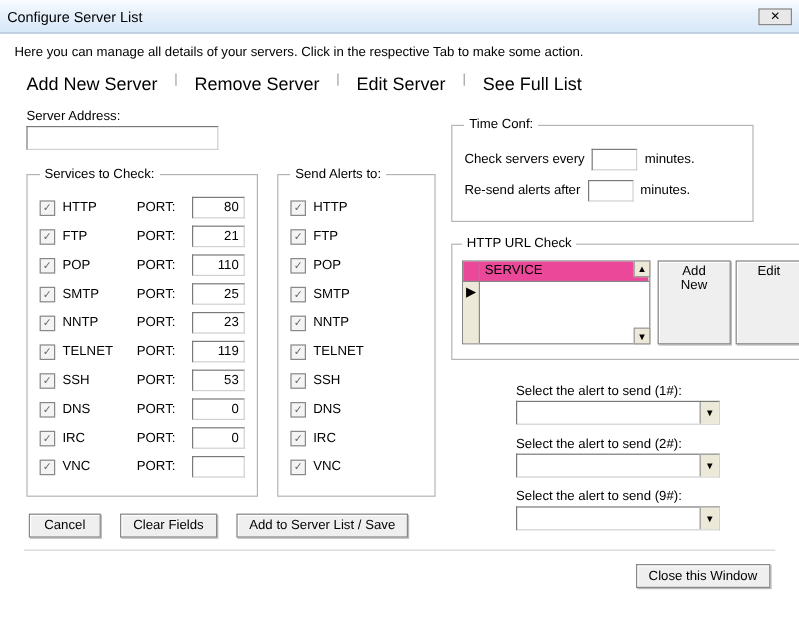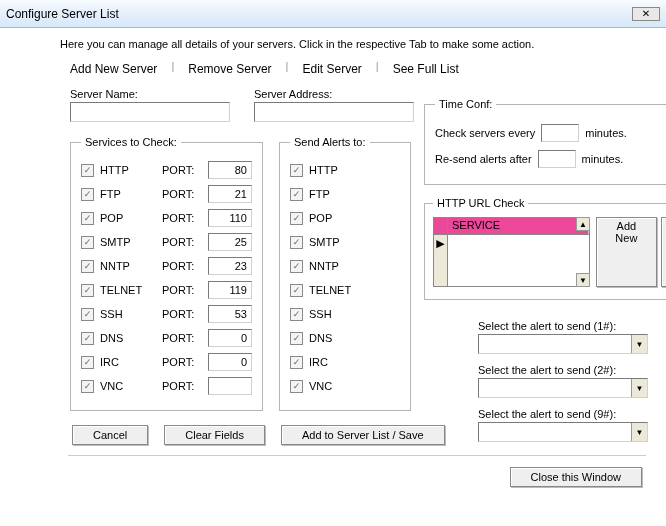--- a/index.html
+++ b/index.html
@@ -23,31 +23,31 @@
   }
   .titlebar span { font-size: 12px; }
   .closebtn {
     width: 28px; height: 14px;
     border: 1px solid #888;
     background: #e8e8e8;
     font-size: 10px;
     display: flex; align-items:center; justify-content:center;
     cursor: pointer;
   }
-  .content { padding: 8px 10px 6px 10px; position: relative; margin-left: 48px; }
+  .content { padding: 8px 10px 6px 10px; position: relative; }
   .hint { font-size: 11px; margin: 2px 0 10px 2px; }
   .tabs {
     display: flex;
     gap: 4px;
     margin-bottom: 10px;
     margin-left: 4px;
   }
   .tab {
     padding: 2px 8px;
-    font-size: 12px;
+    font-size: 15px;
     background: #fff;
     cursor: pointer;
   }
   .sep { color:#999; padding:0 2px; }
   .tab.active {}
   .field-label { font-size: 11px; margin-bottom: 2px; display:block;}
   .text-input {
     border-top: 1px solid #7a7a7a;
     border-left: 1px solid #7a7a7a;
     border-right: 1px solid #d0d0d0;
@@ -111,21 +111,21 @@
     display:flex; align-items:center; justify-content:center;
     font-size:8px; cursor:pointer;
   }
   .scroll-up { top:-1px; }
   .scroll-down { bottom:-1px; }
   .url-btns { display:flex; flex-direction:row; gap:4px; }
   .btn {
     border:1px solid #888;
     background:#efefef;
     box-shadow: inset 1px 1px 0 #fff, 1px 1px 0 #bbb;
-    padding: 3px 20px;
+    padding: 3px 10px;
     font-size:11px;
     cursor:pointer;
     min-width:60px;
     text-align:center;
   }
   .btn.small { padding:2px 8px; min-width:56px;}
   .alert-selects { margin-left:54px; display:flex; flex-direction:column; gap:10px;}
   .alert-selects .sel-row { display:flex; flex-direction:column; gap:2px;}
   .combo {
     width:170px; height:20px;
@@ -163,24 +163,20 @@
       <span class="sep">|</span>
     <span class="tab">Remove Server</span>
       <span class="sep">|</span>
     <span class="tab">Edit Server</span>
       <span class="sep">|</span>
     <span class="tab">See Full List</span>
   </div>
 
   <div class="topfields">
     <div>
-      <label class="field-label">Server Name:</label>
-      <input class="text-input big" value="" style="">
-    </div>
-    <div>
       <label class="field-label">Server Address:</label>
       <input class="text-input big" value="" style="">
     </div>
   </div>
 
   <div class="main-row">
     <fieldset class="services">
       <legend>Services to Check:</legend>
       <div id="svc-list">
           <div class="svc-row">

